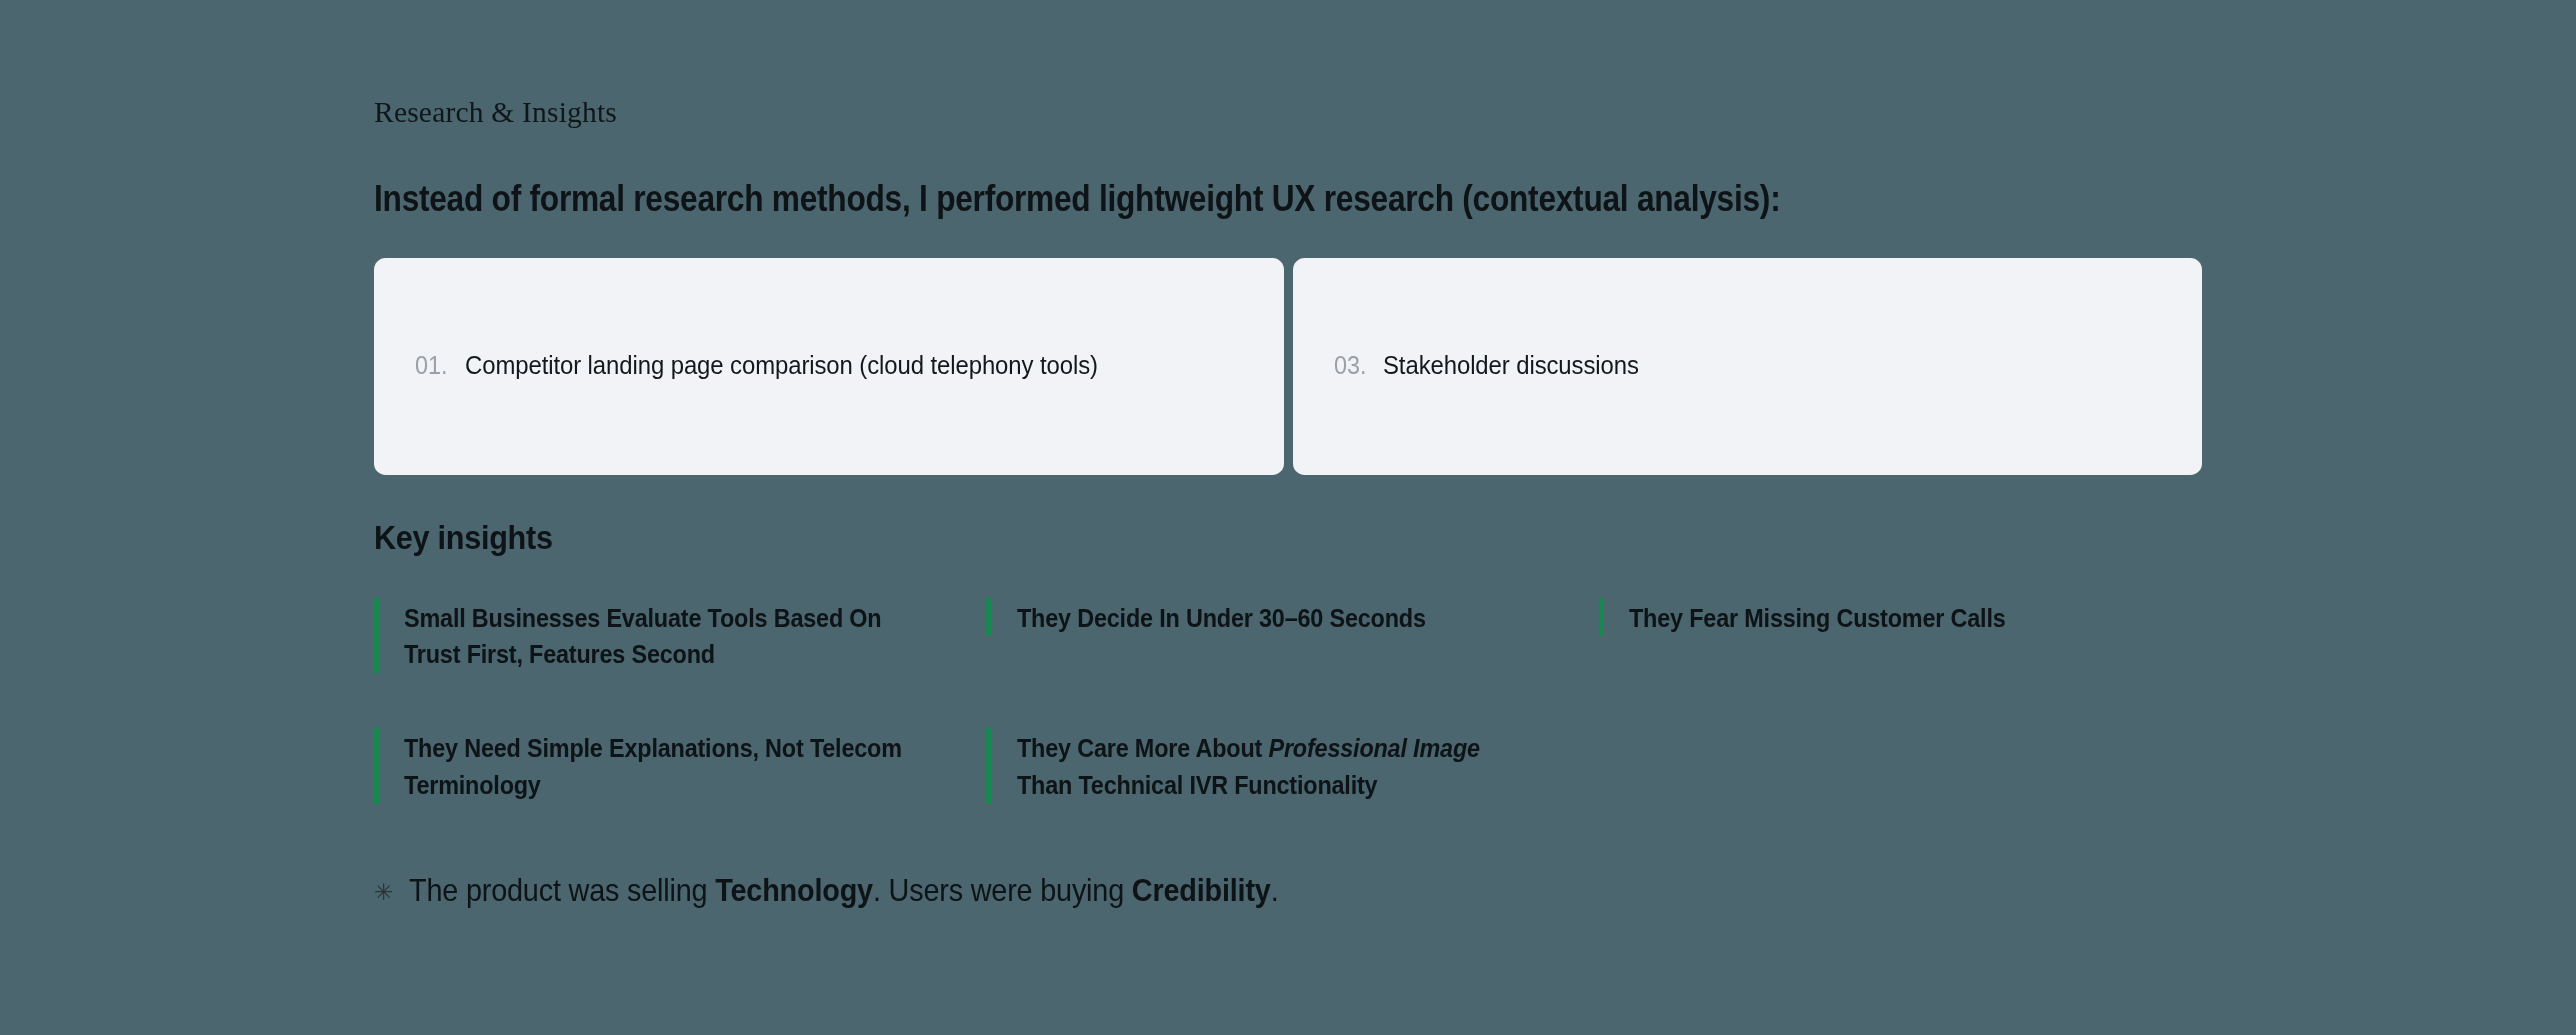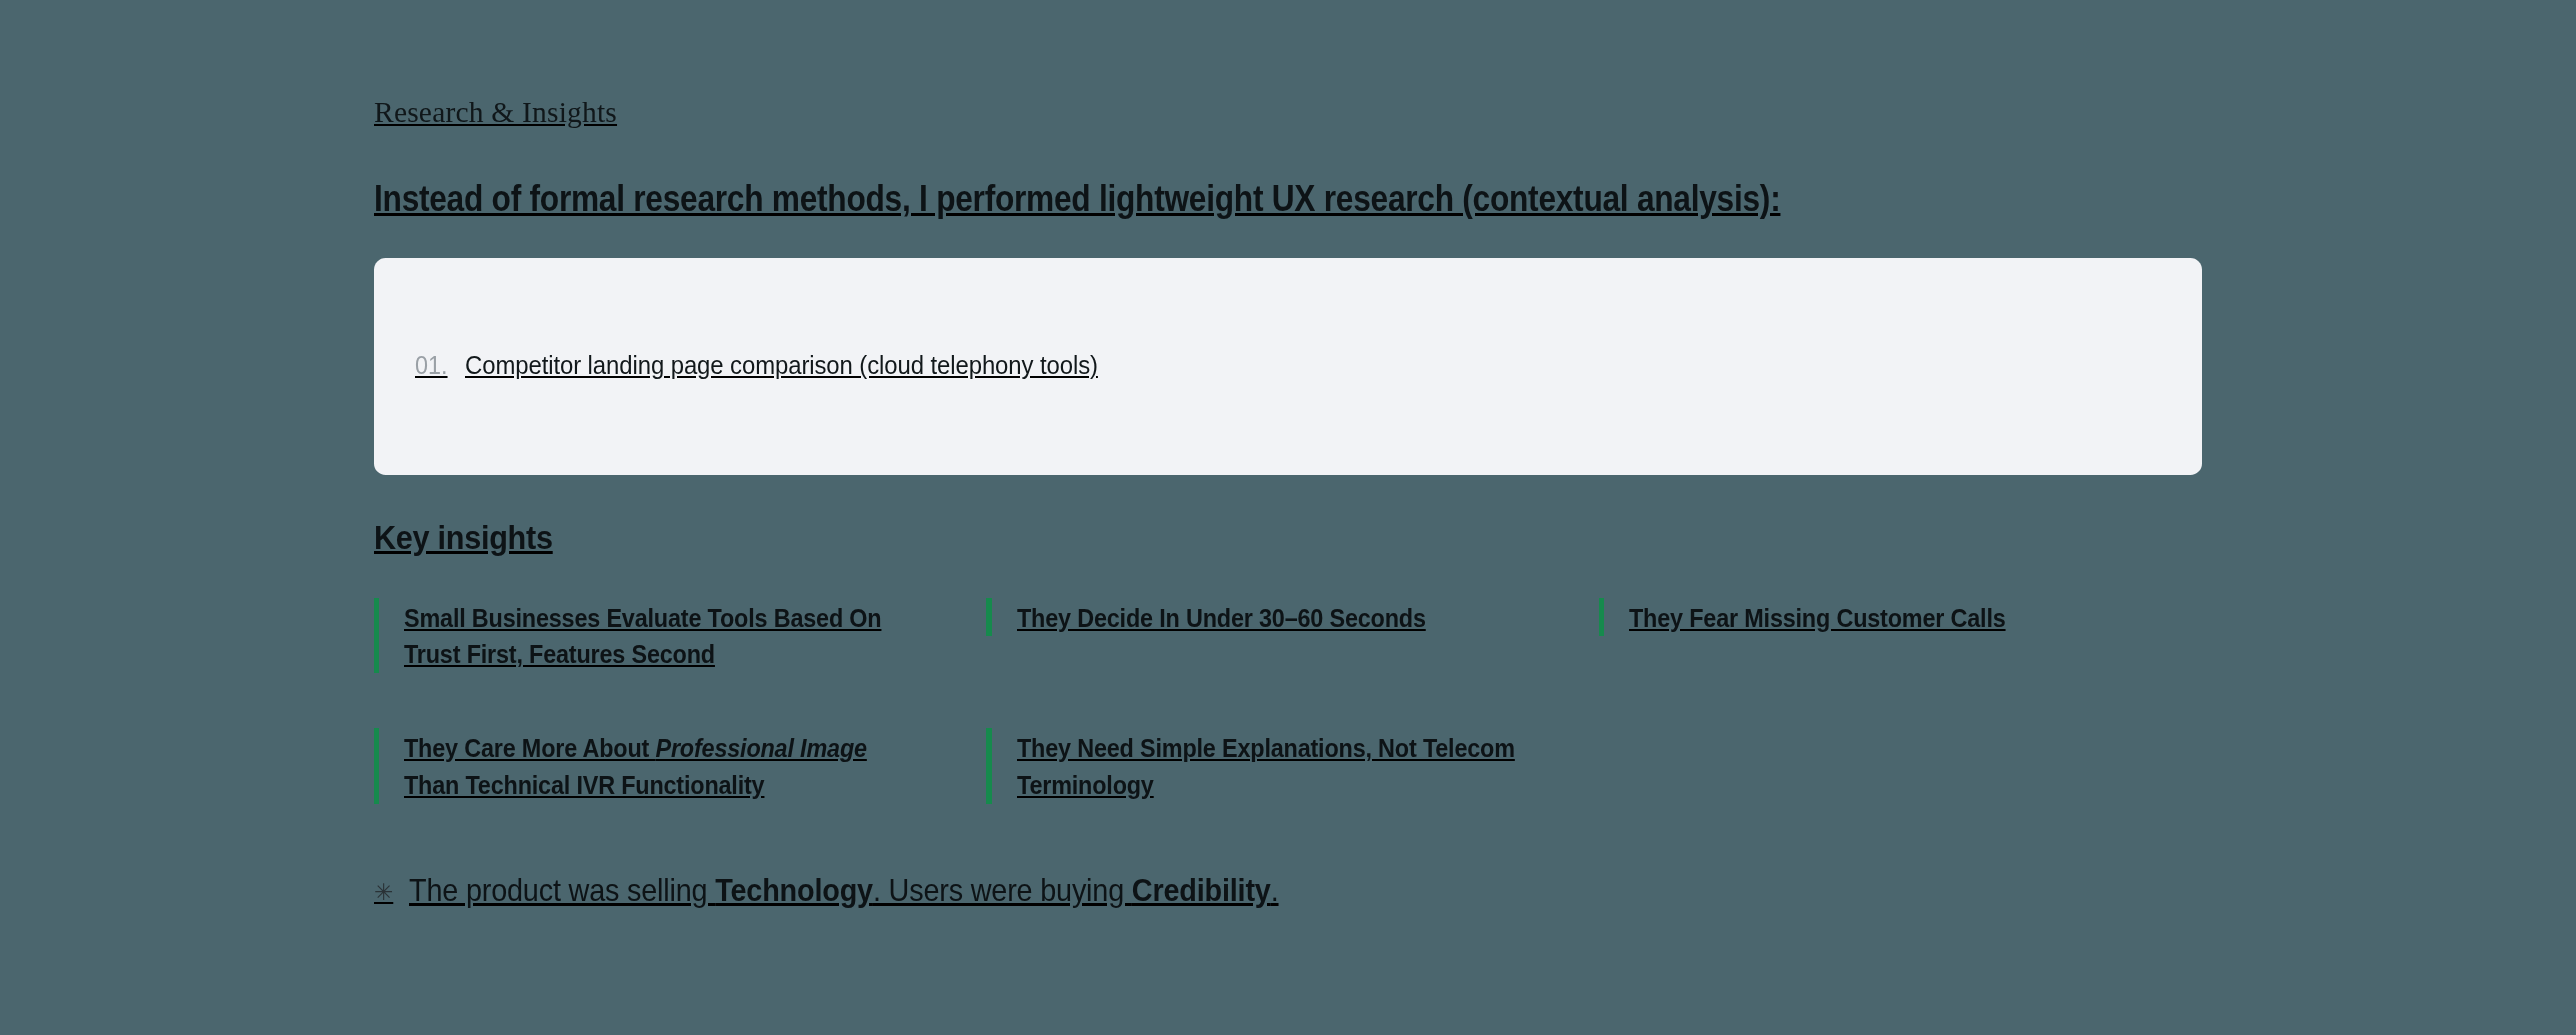--- a/index.html
+++ b/index.html
@@ -14,21 +14,20 @@
     -webkit-font-smoothing: antialiased;
     overflow: hidden;
   }
 
   .page {
     position: relative;
     width: 2576px;
     height: 1036px;
     box-sizing: border-box;
     padding: 0 374px;
-    text-decoration: underline;
   }
 
   .content {
     width: 1828px;
   }
 
   
   .eyebrow {
     font-family: "Liberation Serif", "DejaVu Serif", serif;
     font-size: 29.5px;
@@ -180,20 +179,26 @@
     <div class="cards">
 
       <div class="card">
         <div class="card-inner">
           <div class="card-num">01.</div>
           <div class="card-text">Competitor landing page comparison (cloud telephony tools)</div>
         </div>
       </div>
 
 
+      <div class="card">
+        <div class="card-inner">
+          <div class="card-num">03.</div>
+          <div class="card-text">Stakeholder discussions</div>
+        </div>
+      </div>
 
     </div>
 
     <div class="insights-heading">Key insights</div>
 
     <div class="insights-grid">
 
       <div class="insight">
         <div class="insight-bar"></div>
         <div class="insight-text">Small Businesses Evaluate Tools Based On Trust First, Features Second</div>
@@ -204,26 +209,26 @@
         <div class="insight-text">They Decide In Under 30–60 Seconds</div>
       </div>
 
       <div class="insight">
         <div class="insight-bar"></div>
         <div class="insight-text">They Fear Missing Customer Calls</div>
       </div>
 
       <div class="insight">
         <div class="insight-bar"></div>
+        <div class="insight-text">They Need Simple Explanations, Not Telecom Terminology</div>
+      </div>
+
+      <div class="insight">
+        <div class="insight-bar"></div>
         <div class="insight-text">They Care More About <em>Professional Image</em> Than Technical IVR Functionality</div>
-      </div>
-
-      <div class="insight">
-        <div class="insight-bar"></div>
-        <div class="insight-text">They Need Simple Explanations, Not Telecom Terminology</div>
       </div>
 
     </div>
 
     <div class="callout">
       <div class="callout-icon">✳</div>
       <div class="callout-text">The product was selling <b>Technology</b>. Users were buying <b>Credibility</b>.</div>
     </div>
 
   </div>

